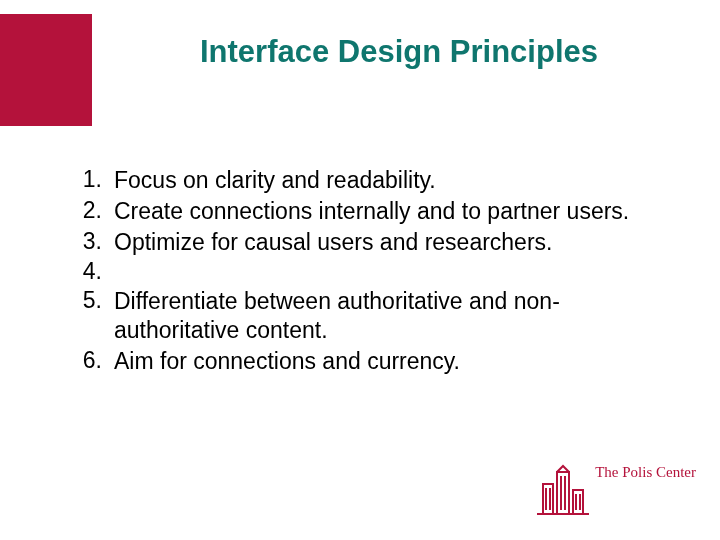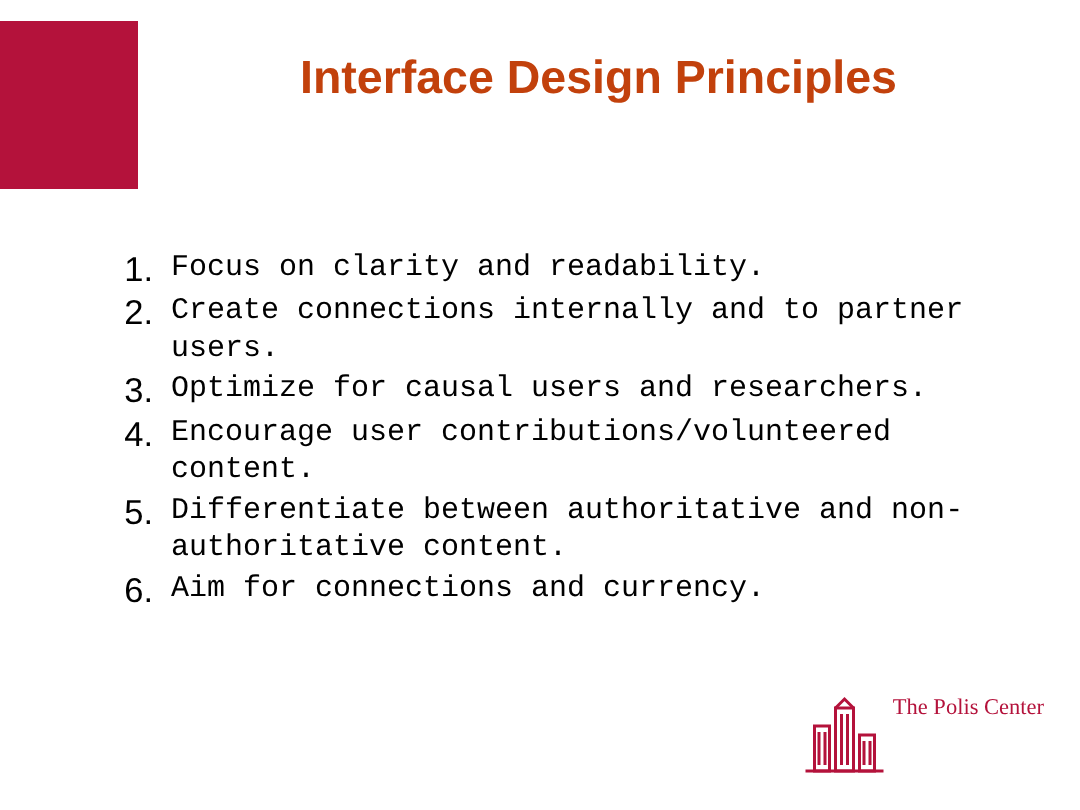--- a/index.html
+++ b/index.html
@@ -18,45 +18,44 @@
       width: 92px;
       height: 112px;
       background: #b4123b;
     }
     .title {
       position: absolute;
       left: 200px;
       top: 34px;
       font-size: 31px;
       font-weight: bold;
-      color: #c2410c;
+      color: #0f766e;
     }
     .list-container {
       position: absolute;
       left: 72px;
       top: 166px;
       width: 580px;
     }
     .list-item {
       display: flex;
       align-items: flex-start;
       margin-bottom: 2px;
     }
     .list-number {
       min-width: 42px;
       text-align: right;
       padding-right: 12px;
       font-size: 23px;
       color: #000;
     }
     .list-text {
-      font-size: 20px;
+      font-size: 23px;
       color: #000;
       line-height: 1.25;
-      font-family: Liberation Mono, monospace;
     }
     .logo {
       position: absolute;
       right: 24px;
       bottom: 20px;
       display: flex;
       align-items: flex-start;
     }
     .logo-buildings {
       width: 58px;
@@ -85,21 +84,20 @@
   <div class="list-item">
     <div class="list-number">2.</div>
     <div class="list-text">Create connections internally and to partner users.</div>
   </div>
   <div class="list-item">
     <div class="list-number">3.</div>
     <div class="list-text">Optimize for causal users and researchers.</div>
   </div>
   <div class="list-item">
     <div class="list-number">4.</div>
-    <div class="list-text">Encourage user contributions/volunteered content.</div>
   </div>
   <div class="list-item">
     <div class="list-number">5.</div>
     <div class="list-text">Differentiate between authoritative and non-authoritative content.</div>
   </div>
   <div class="list-item">
     <div class="list-number">6.</div>
     <div class="list-text">Aim for connections and currency.</div>
   </div>
 </div>

